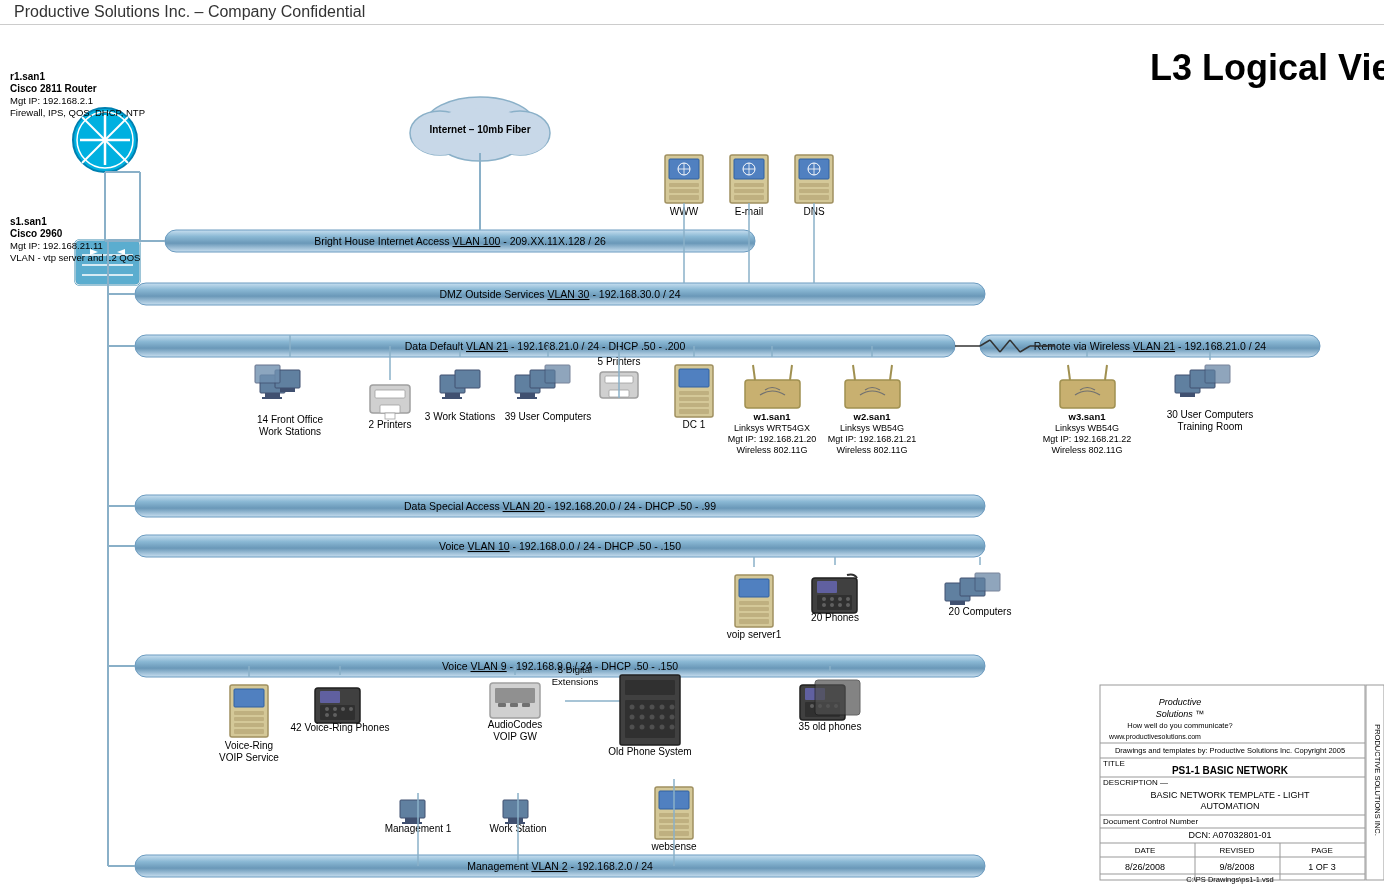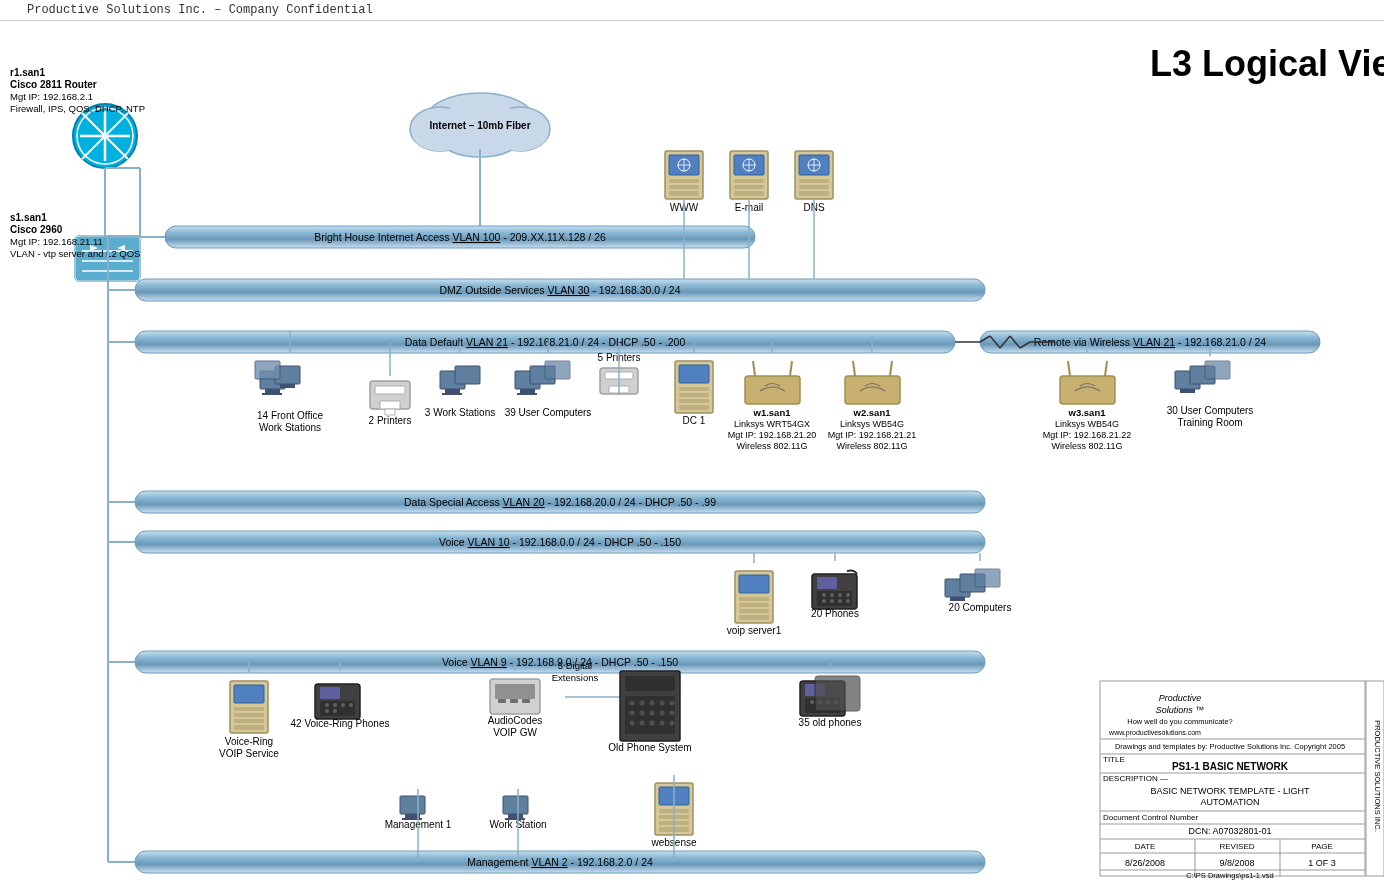--- a/index.html
+++ b/index.html
@@ -8,24 +8,23 @@
       background: #fff;
       width: 1384px;
       height: 890px;
       overflow: hidden;
       position: relative;
       font-size: 11px;
     }
     #header {
       background: #fff;
       border-bottom: 1px solid #ccc;
-      padding: 3px 27px;
-      font-size: 12px;
+      padding: 3px 14px;
+      font-size: 16px;
       color: #333;
-      font-family: Liberation Mono, monospace;
     }
     #main-content {
       position: relative;
       width: 1384px;
       height: 860px;
       background: #fff;
       overflow: hidden;
     }
     svg text {
       font-family: Arial, sans-serif;

